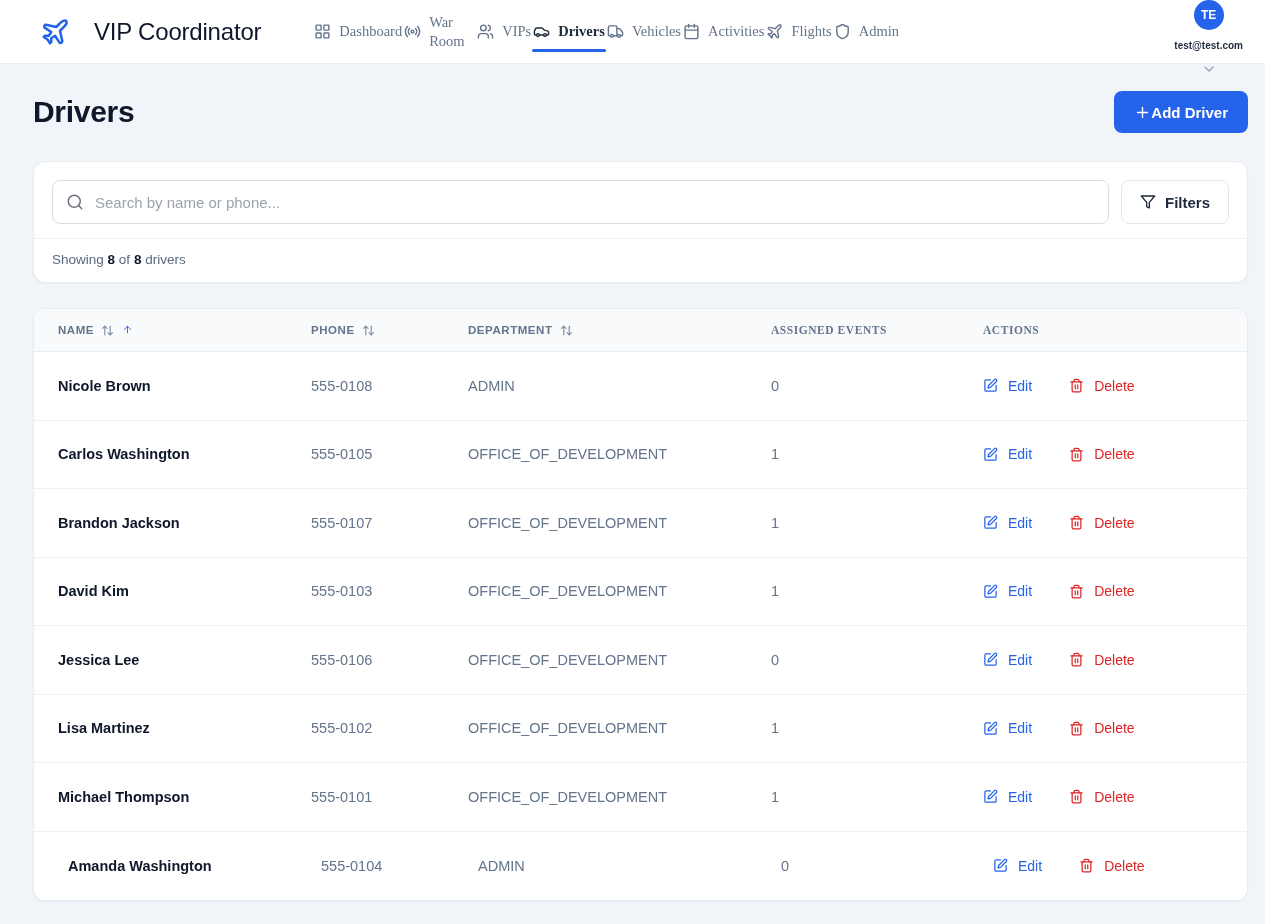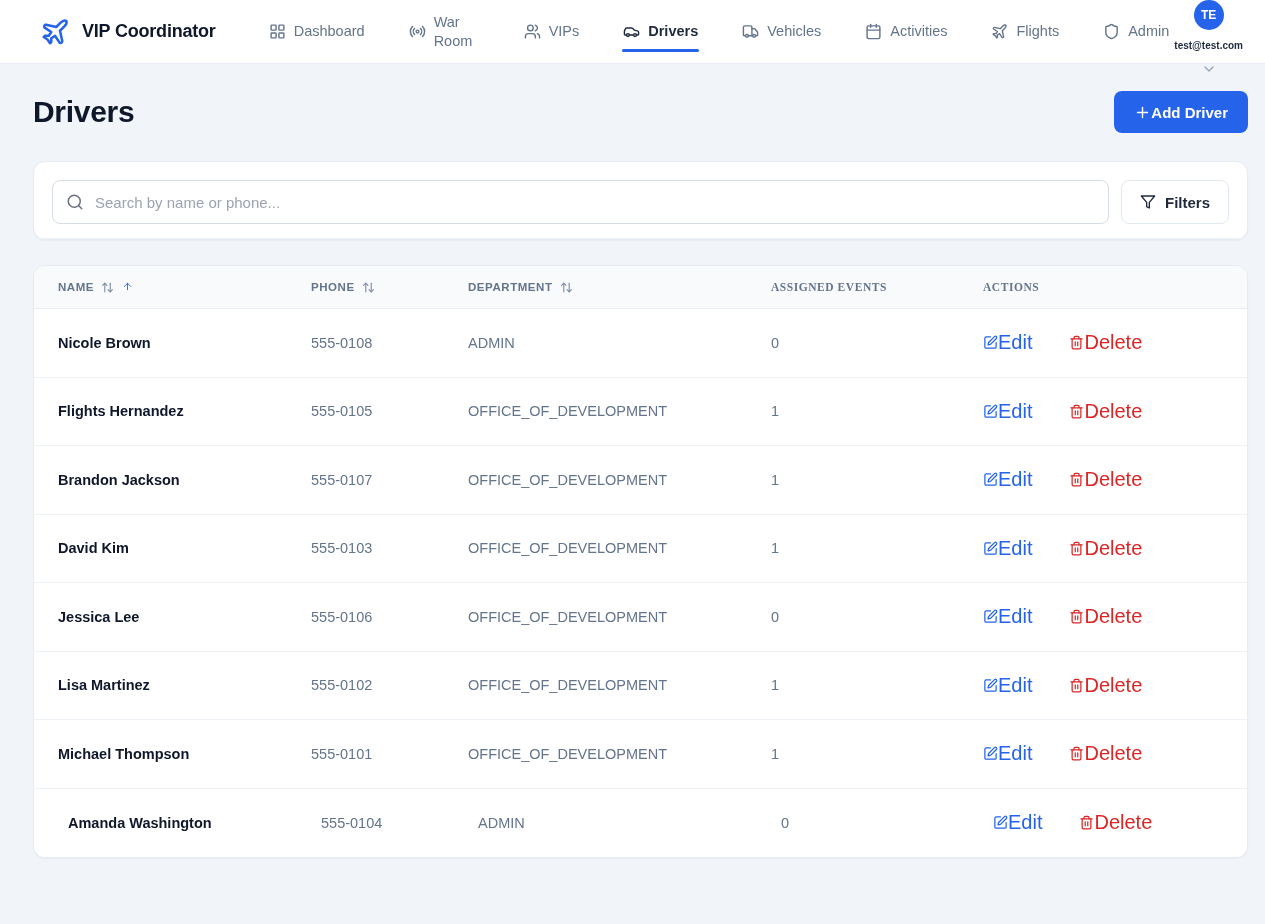--- a/index.html
+++ b/index.html
@@ -12,24 +12,24 @@
   .icon { display:inline-flex; align-items:center; justify-content:center; }
   .icon svg { width:1em; height:1em; display:block; }
 
   
   header {
     height:64px; background:#ffffff; border-bottom:1px solid #e9edf3;
     display:flex; align-items:center; padding:0 24px 0 40px; position:relative;
   }
   .brand { display:flex; align-items:center; gap:12px; flex:0 0 auto; }
   .brand-logo { font-size:30px; color:#2563eb; }
-  .brand-name { font-size:18px; font-weight:700; color:#0f172a; letter-spacing:-0.2px; white-space:nowrap; }
+  .brand-name { font-size:24px; font-weight:400; color:#0f172a; letter-spacing:-0.2px; white-space:nowrap;margin-left:12px; }
   nav.nav {
-    display:flex; align-items:center; gap:42px; margin-left:52px; flex:1 1 auto;
-    min-width:0; overflow:hidden;
+    display:flex; align-items:center; margin-left:52px; flex:1 1 auto;
+    min-width:0; overflow:hidden;font-family:Liberation Serif, serif;
   }
   .nav-item {
     display:flex; align-items:center; gap:8px; color:#64748b; font-size:14.5px;
     text-decoration:none; position:relative; padding:11px 1px; cursor:pointer;
     flex:0 0 auto; line-height:1.3;
   }
   .nav-item .nav-icon { font-size:17px; }
   .nav-item.active { color:#1e293b; font-weight:600; }
   .nav-item.active::after {
     content:""; position:absolute; left:0; right:0; bottom:0; height:3px;
@@ -94,21 +94,21 @@
   .th { display:flex; align-items:flex-start; gap:7px; font-size:11.5px; font-weight:700;
         color:#64748b; letter-spacing:0.55px; text-transform:uppercase; cursor:pointer; }
   .th.nosort { cursor:default;font-family:Liberation Serif, serif; }
   .th .sort { font-size:13px; color:#7b8aa0; }
   .th .sort-active { font-size:11px; color:#2563eb; margin-left:1px; }
   .tr { height:68.5px; padding:0 24px; border-bottom:1px solid #eef2f6; background:#fff; }
   .tr:last-child { border-bottom:none;padding-left:34px; }
   .td { font-size:14.5px; color:#64748b; white-space:nowrap; overflow:hidden; text-overflow:ellipsis; }
   .td.name { font-weight:700; color:#0f172a; font-size:14.5px; }
   .td.actions { display:flex; align-items:center; gap:37px; overflow:visible; }
-  .action { display:flex; align-items:center; gap:0; font-size:20px; text-decoration:none; cursor:pointer; }
+  .action { display:flex; align-items:center; gap:10px; font-size:14px; text-decoration:none; cursor:pointer; }
   .action .icon { font-size:15px; }
   .action.edit { color:#2563eb; }
   .action.delete { color:#dc2626; }
 </style>
 </head>
 <body>
 
 <header>
   <div class="brand">
     <span class="icon brand-logo">
@@ -250,20 +250,27 @@
       <button class="btn-secondary">
         <span class="icon">
             <svg viewBox="0 0 24 24" fill="none" stroke="currentColor" stroke-width="2" stroke-linecap="round" stroke-linejoin="round">
               <polygon points="22 3 2 3 10 12.46 10 19 14 21 14 12.46 22 3"></polygon>
             </svg>
           </span>
         <span>Filters</span>
       </button>
     </div>
     <div class="divider"></div>
+    <p class="summary">
+      <span>Showing</span>
+      <b>8</b>
+      <span>of</span>
+      <b>8</b>
+      <span>drivers</span>
+    </p>
   </section>
 
   <section class="card table-card">
     <div class="t-head t-grid" id="thead">
   <div class="th">
     <span class="th-label">Name</span>
     <span class="icon sort">
             <svg viewBox="0 0 24 24" fill="none" stroke="currentColor" stroke-width="2" stroke-linecap="round" stroke-linejoin="round">
               <path d="m21 16-4 4-4-4"></path>
               <path d="M17 20V4"></path>
@@ -340,21 +347,21 @@
                   <line x1="10" y1="11" x2="10" y2="17"></line>
                   <line x1="14" y1="11" x2="14" y2="17"></line>
                 </svg>
               </span>
         <span class="lbl">Delete</span>
       </a>
     </div>
   </div>
 
   <div class="tr t-grid">
-    <div class="td name">Flights Hernandez</div>
+    <div class="td name">Carlos Washington</div>
     <div class="td">555-0105</div>
     <div class="td">OFFICE_OF_DEVELOPMENT</div>
     <div class="td">1</div>
     <div class="td actions">
       <a class="action edit">
         <span class="icon">
                 <svg viewBox="0 0 24 24" fill="none" stroke="currentColor" stroke-width="2" stroke-linecap="round" stroke-linejoin="round">
                   <path d="M12 3H5a2 2 0 0 0-2 2v14a2 2 0 0 0 2 2h14a2 2 0 0 0 2-2v-7"></path>
                   <path d="M18.4 2.6a2.1 2.1 0 0 1 3 3L12.4 14.6a2 2 0 0 1-.86.5l-2.87.84a.5.5 0 0 1-.62-.62l.84-2.87a2 2 0 0 1 .5-.85z"></path>
                 </svg>

